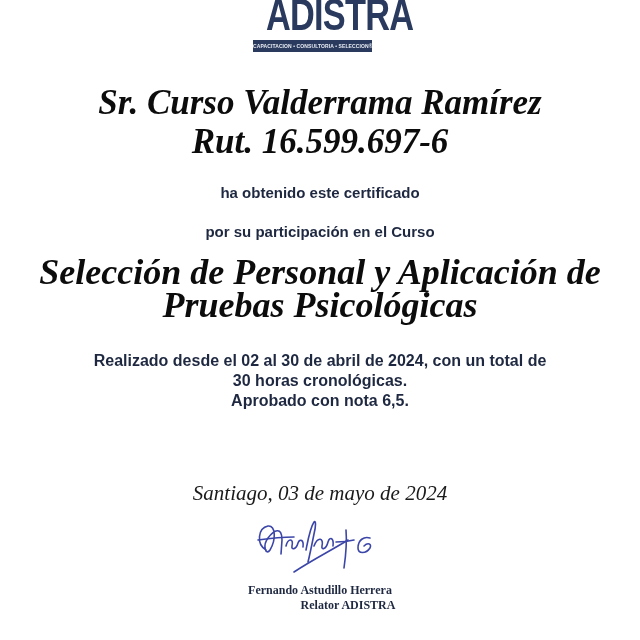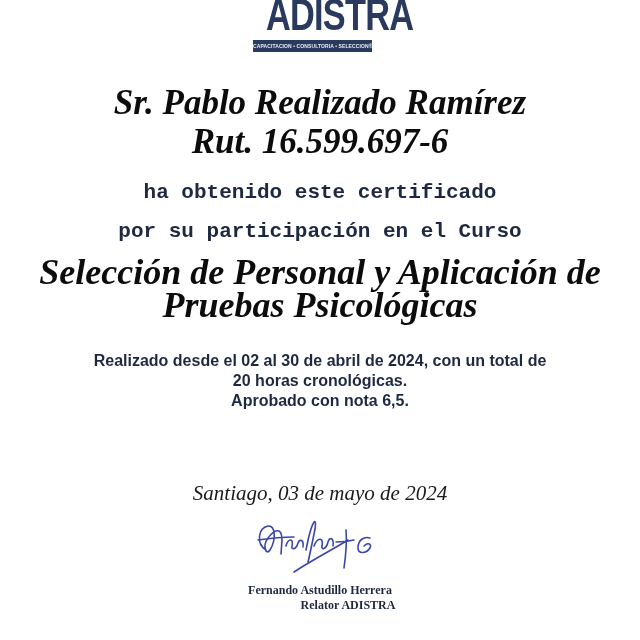--- a/index.html
+++ b/index.html
@@ -26,22 +26,22 @@
 
     .name {
       top: 84px; font-family: "Liberation Serif", serif; font-style: italic; font-weight: bold;
       font-size: 35px; line-height: 38px; color: #0c0c0c;
     }
     .rut {
       top: 123px; font-family: "Liberation Serif", serif; font-style: italic; font-weight: bold;
       font-size: 35px; line-height: 38px; color: #0c0c0c;
     }
     .intro {
-      font-family: Liberation Mono, monospace; font-weight: bold;
-      font-size: 21px; line-height: 21px; color: #1e2840;
+      font-family: Liberation Sans, sans-serif; font-weight: bold;
+      font-size: 15px; line-height: 21px; color: #1e2840;
     }
     .intro1 { top: 182px; }
     .intro2 { top: 221px; }
 
     .course {
       font-family: "Liberation Serif", serif; font-style: italic; font-weight: bold;
       font-size: 36px; line-height: 33px; color: #0c0c0c;
     }
     .course1 { top: 256px; }
     .course2 { top: 289px; }
@@ -69,31 +69,31 @@
     .signer2 { top: 598px; padding-left: 28px; }
   </style>
 </head>
 <body>
 
 <div class="logo">
   <div class="logo-word">ADISTRA</div>
   <div class="logo-bar">CAPACITACION • CONSULTORIA • SELECCION®</div>
 </div>
 
-<div class="abs name">Sr. Pablo Realizado Ramírez</div>
+<div class="abs name">Sr. Curso Valderrama Ramírez</div>
 <div class="abs rut">Rut. 16.599.697-6</div>
 
 <div class="abs intro intro1">ha obtenido este certificado</div>
 <div class="abs intro intro2">por su participación en el Curso</div>
 
 <div class="abs course course1">Selección de Personal y Aplicación de</div>
 <div class="abs course course2">Pruebas Psicológicas</div>
 
 <div class="abs detail detail1">Realizado desde el 02 al 30 de abril de 2024, con un total de</div>
-<div class="abs detail detail2">20 horas cronológicas.</div>
+<div class="abs detail detail2">30 horas cronológicas.</div>
 <div class="abs detail detail3">Aprobado con nota 6,5.</div>
 
 <div class="abs place-date">Santiago, 03 de mayo de 2024</div>
 
 <div class="signature">
   <svg width="132" height="70" viewBox="0 0 132 70">
     <g fill="none" stroke="#3b46a8" stroke-width="1.6" stroke-linecap="round" stroke-linejoin="round">
 
       <path d="M18 40 C 8 34, 10 18, 20 16 C 28 15, 28 30, 22 40 C 18 46, 14 36, 20 28 C 26 20, 34 16, 34 30 L 33 44"></path>
       <path d="M10 30 C 24 28, 36 27, 46 27"></path>

